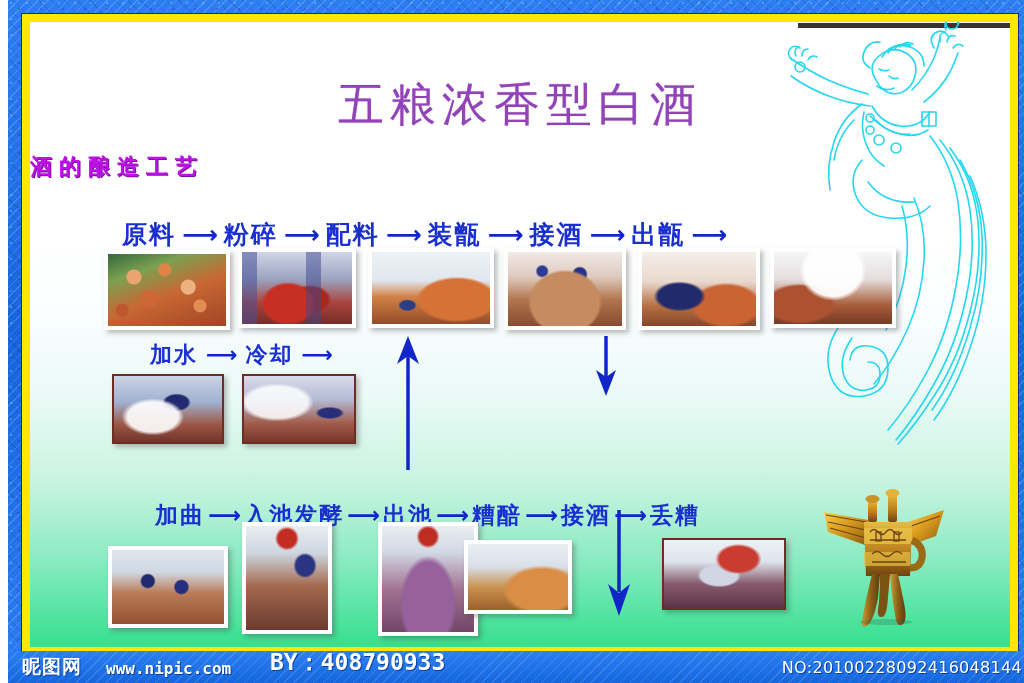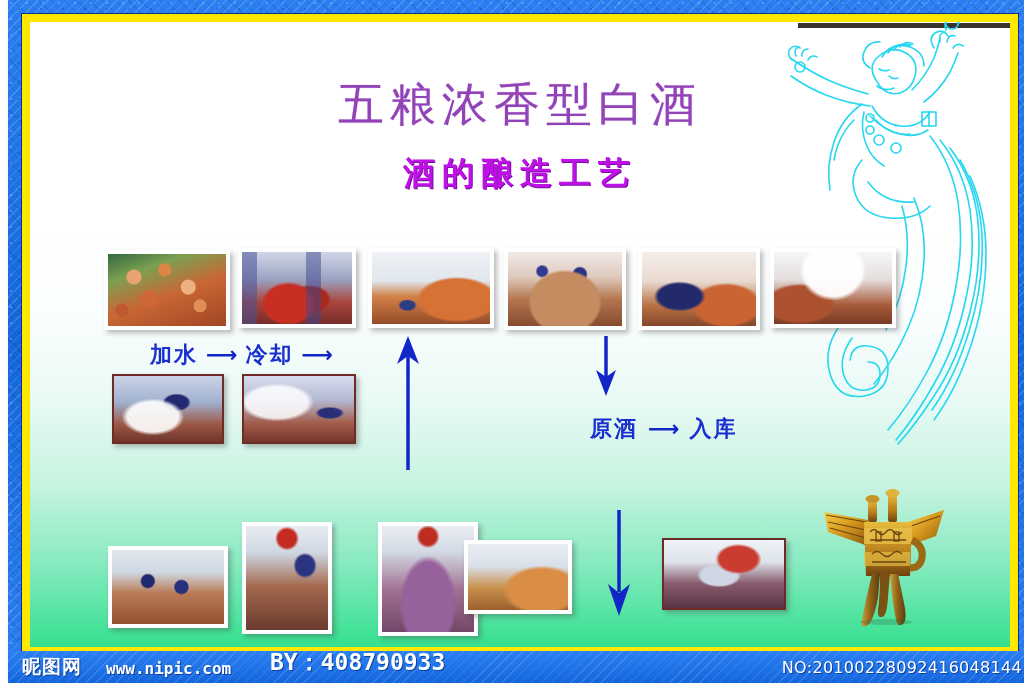--- a/index.html
+++ b/index.html
@@ -56,23 +56,23 @@
 
   
   .title-main{
     position:absolute;left:0;right:0;top:52px;text-align:center;
     font-family:"Liberation Serif","DejaVu Serif",serif;
     font-size:46px;letter-spacing:6px;color:#9243b8;
     text-shadow:0 0 1px rgba(146,67,184,.5);
     white-space:nowrap;
   }
   .title-sub{
-    position:absolute;left:0;right:0;top:130px;text-align:center;
+    position:absolute;left:0;right:0;top:130px;
     font-family:"DejaVu Sans","Liberation Sans",sans-serif;
-    font-size:32px;font-weight:bold;letter-spacing:7px;
+    font-size:22px;font-weight:bold;letter-spacing:7px;
     color:#c010e8;
     text-shadow:1px 1px 0 #7b0ea3;
     white-space:nowrap;
   }
 
   
   .flow{
     position:absolute;color:#1a2fd0;font-weight:bold;
     font-family:"DejaVu Sans","Liberation Sans",sans-serif;
     white-space:nowrap;
@@ -304,29 +304,32 @@
 
       <path d="M60 300 q-22 26 -14 54 q8 26 34 22 q24 -4 24 -28 q0 -20 -20 -22 q-16 -2 -18 14"></path>
       <path d="M68 318 q-14 20 -8 38 q6 16 22 14 q14 -2 14 -16 q0 -12 -12 -12"></path>
       <path d="M88 256 q-14 14 -16 34"></path>
       <path d="M96 268 q-10 12 -12 28"></path>
     </svg>
 
     <div class="title-main">五粮浓香型白酒</div>
     <div class="title-sub">酒的酿造工艺</div>
 
+    <div class="flow row1">
+      <span class="node">原料</span><span class="arr">⟶</span><span class="node">粉碎</span><span class="arr">⟶</span><span class="node">配料</span><span class="arr">⟶</span><span class="node">装甑</span><span class="arr">⟶</span><span class="node">接酒</span><span class="arr">⟶</span><span class="node">出甑</span><span class="arr">⟶</span>
+    </div>
 
     <div class="flow row2">
       <span class="node">加水</span><span class="arr">⟶</span><span class="node">冷却</span><span class="arr">⟶</span>
     </div>
 
-    <div class="flow rowmid">
-      <span class="node">原酒</span><span class="arr">⟶</span><span class="node">入库</span>
-    </div>
-
+
+    <div class="flow row3">
+      <span class="node">加曲</span><span class="arr">⟶</span><span class="node">入池发酵</span><span class="arr">⟶</span><span class="node">出池</span><span class="arr">⟶</span><span class="node">糟醅</span><span class="arr">⟶</span><span class="node">接酒</span><span class="arr">⟶</span><span class="node">丢糟</span>
+    </div>
 
     <svg class="varrow" style="left:360px;top:310px;" width="36" height="140">
       <line x1="18" y1="138" x2="18" y2="18" stroke="#1226c8" stroke-width="3.5"></line>
       <path d="M18 4 L7 32 L18 24 L29 32 Z" fill="#1226c8"></path>
     </svg>
 
     <svg class="varrow" style="left:559px;top:312px;" width="34" height="66">
       <line x1="17" y1="2" x2="17" y2="46" stroke="#1226c8" stroke-width="3.5"></line>
       <path d="M17 62 L7 36 L17 43 L27 36 Z" fill="#1226c8"></path>
     </svg>

